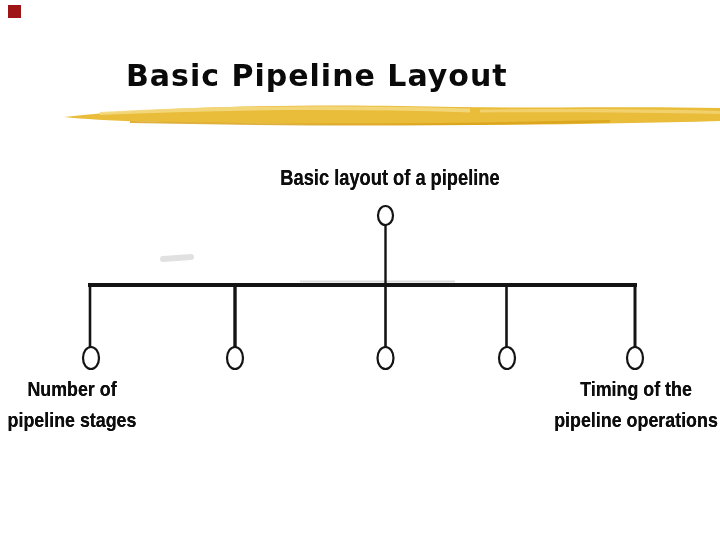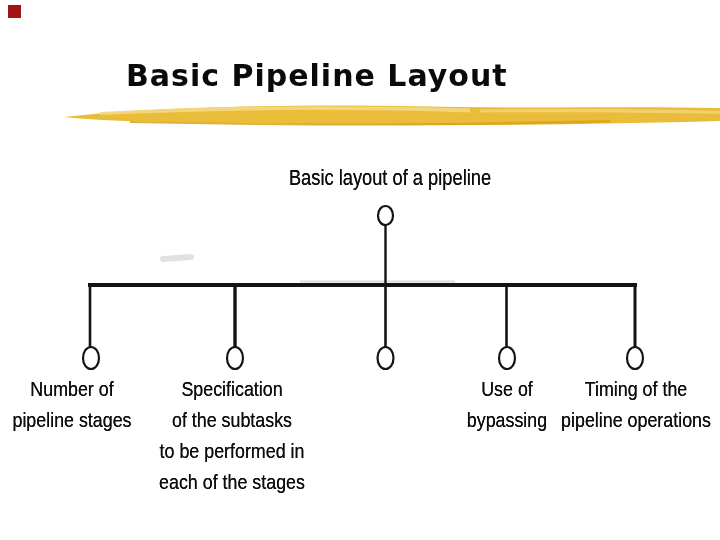--- a/index.html
+++ b/index.html
@@ -24,21 +24,21 @@
     line-height:36px;
     color:#0a0a0a;
     white-space:nowrap;
   }
   #brush-svg{
     position:absolute;left:0;top:93px;
     width:720px;height:45px;
   }
   .diagram-text{
     color:#0d0d0d;
-    font-weight:normal;
+    font-weight:bold;
     text-shadow:0 0 0.5px #1a1a1a;
   }
   #diagram-heading{
     position:absolute;left:390px;top:163px;
     transform:translateX(-50%);
     font-size:21.5px;
     line-height:31px;
     white-space:nowrap;
   }
   #diagram-heading .squeeze, .branch-label .squeeze{
@@ -112,31 +112,21 @@
     <ellipse cx="635" cy="358" rx="8" ry="11" fill="#ffffff" stroke-width="2.2" stroke="#141414"></ellipse>
   </svg>
 
   <div class="smudge"></div>
 
   <div id="branch-label-0" class="branch-label diagram-text">
     <span class="label-line">Number of</span>
     <span class="label-line">pipeline stages</span>
   </div>
 
-  <div id="branch-label-1" class="branch-label diagram-text">
-    <span class="label-line">Specification</span>
-    <span class="label-line">of the subtasks</span>
-    <span class="label-line">to be performed in</span>
-    <span class="label-line">each of the stages</span>
-  </div>
 
 
-  <div id="branch-label-3" class="branch-label diagram-text">
-    <span class="label-line">Use of</span>
-    <span class="label-line">bypassing</span>
-  </div>
 
   <div id="branch-label-4" class="branch-label diagram-text">
     <span class="label-line">Timing of the</span>
     <span class="label-line">pipeline operations</span>
   </div>
 
 </div>
 
 </body></html>

